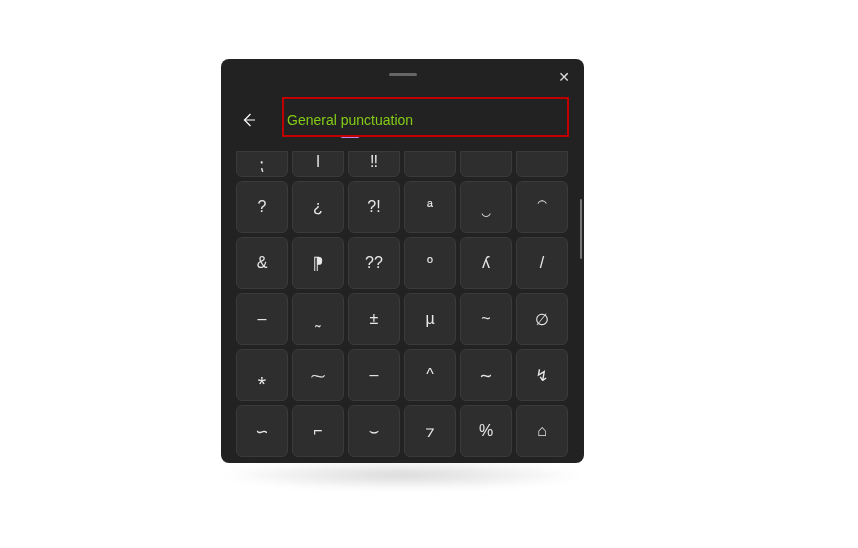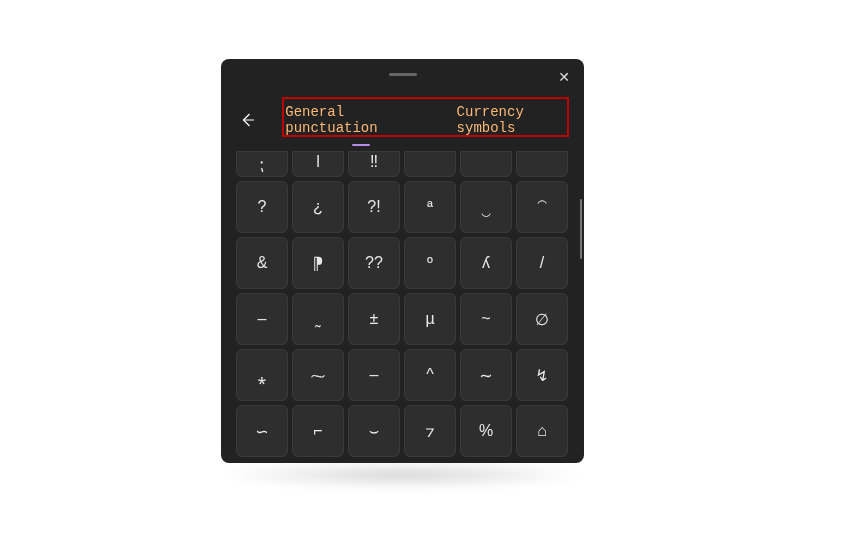--- a/index.html
+++ b/index.html
@@ -76,25 +76,24 @@
       pointer-events: none;
     }
     .tabs {
       display: flex;
       align-items: center;
       gap: 20px;
       margin-left: 20px;
     }
     .tab {
       font-size: 14px;
-      color: #fdba74;
+      color: #84cc16;
       cursor: pointer;
       padding: 6px 0;
       position: relative;
-      font-family: Liberation Mono, monospace;
     }
     .tab.active::after {
       content: "";
       position: absolute;
       left: 50%;
       transform: translateX(-50%);
       bottom: -4px;
       width: 18px;
       height: 2.5px;
       background: #b58be8;
@@ -171,21 +170,20 @@
 
   <div class="header">
     <div class="back-btn">
       <svg width="18" height="18" viewBox="0 0 24 24" fill="none" stroke-width="1.6">
         <path d="M14 4 L6 12 L14 20"></path>
         <path d="M6 12 L20 12"></path>
       </svg>
     </div>
     <div class="tabs">
       <div class="tab active">General punctuation</div>
-      <div class="tab">Currency symbols</div>
     </div>
     <div class="tab-highlight"></div>
   </div>
 
   <div class="grid-wrap">
     <div class="grid first-row">
       <div class="key half">⁏</div>
       <div class="key half">ǀ</div>
       <div class="key half">‼</div>
       <div class="key half"></div>

